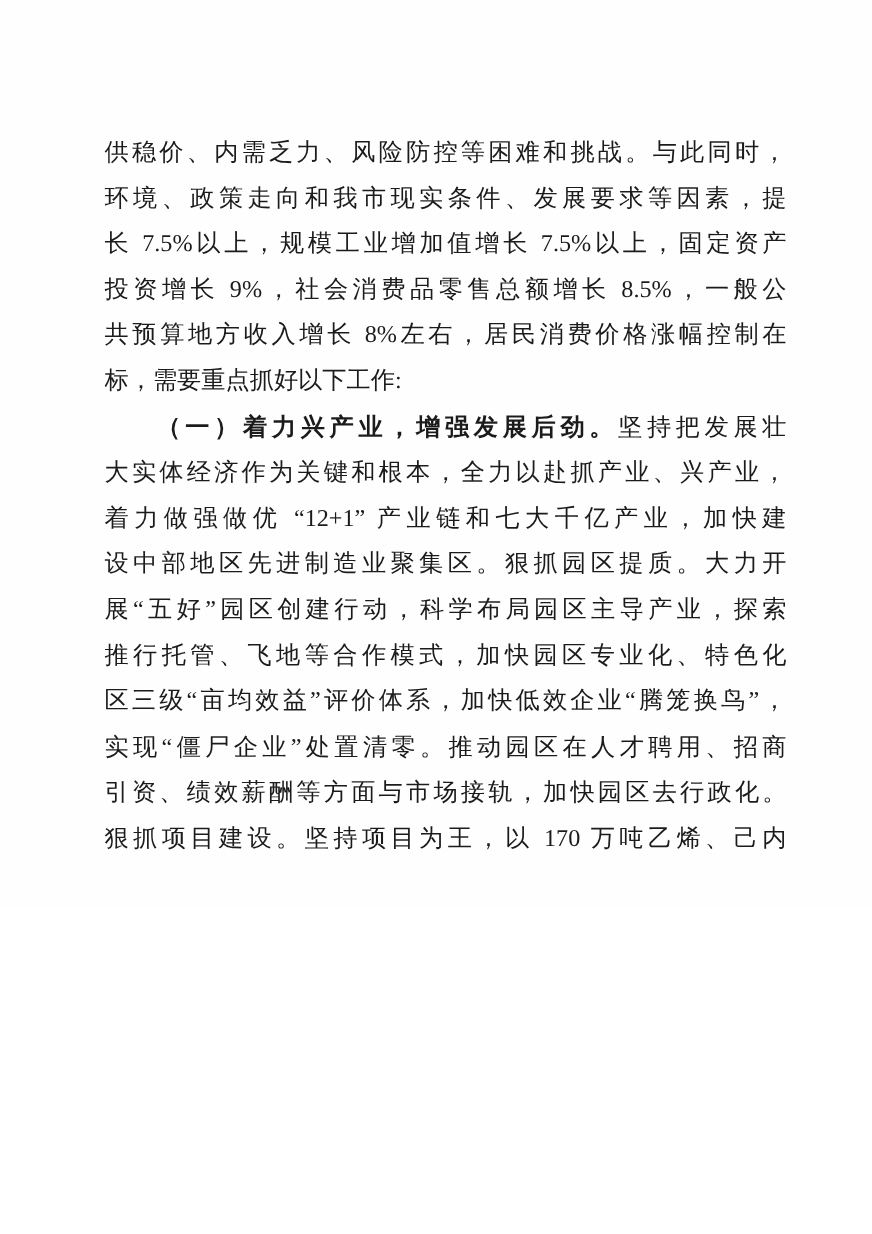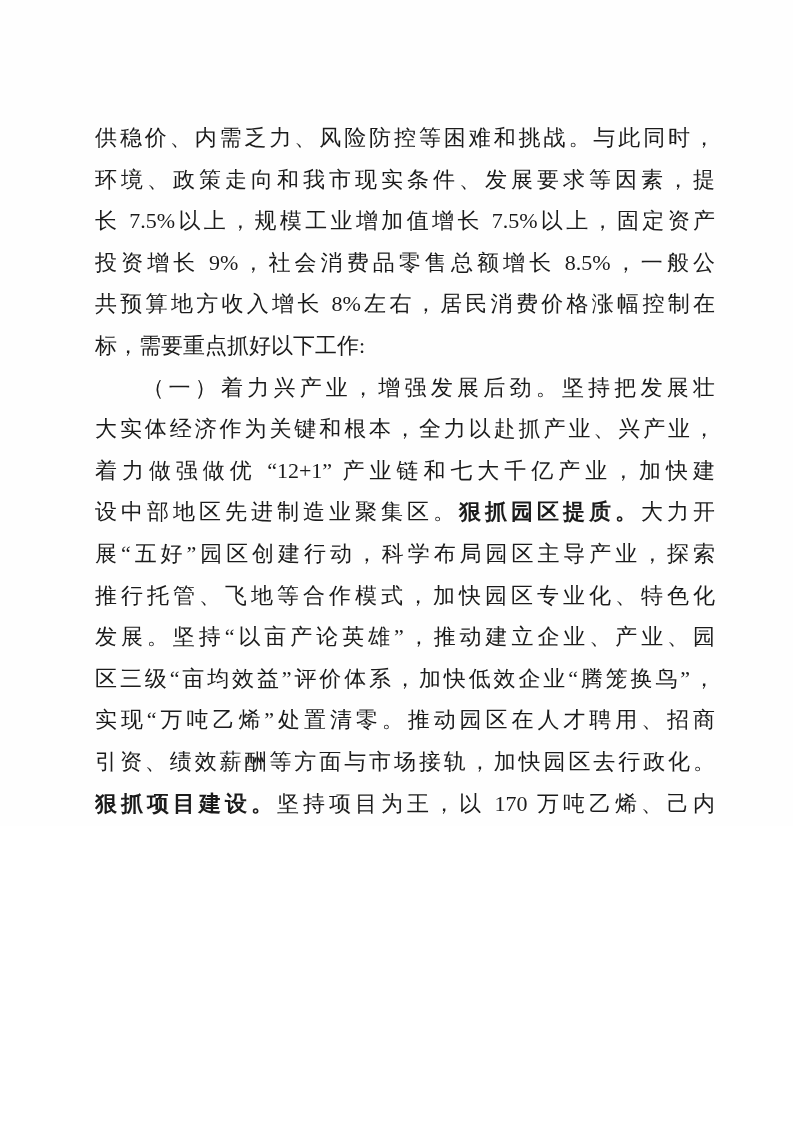--- a/index.html
+++ b/index.html
@@ -37,24 +37,24 @@
     text-align-last: left;
     -moz-text-align-last: left;
   }
   .line.indent {
     text-indent: 2.15em;
   }
   .seg-normal {
     font-weight: 400;
   }
   .seg-bold {
-    font-weight: 400;
+    font-weight: 700;
   }
   .seg-emphasis {
-    font-weight: 700;
+    font-weight: 400;
   }
   .footer {
     position: absolute;
     top: 1030px;
     left: 0;
     width: 100%;
     text-align: center;
     font-size: 18px;
     line-height: 26px;
     color: #2b2b2b;
@@ -71,20 +71,19 @@
       <div class="line"><span class="seg-normal">长 7.5%以上，规模工业增加值增长 7.5%以上，固定资产</span></div>
       <div class="line"><span class="seg-normal">投资增长 9%，社会消费品零售总额增长 8.5%，一般公</span></div>
       <div class="line"><span class="seg-normal">共预算地方收入增长 8%左右，居民消费价格涨幅控制在</span></div>
       <div class="line no-justify"><span class="seg-normal">标，需要重点抓好以下工作:</span></div>
       <div class="line indent"><span class="seg-bold">（一）着力兴产业，增强发展后劲。</span><span class="seg-normal">坚持把发展壮</span></div>
       <div class="line"><span class="seg-normal">大实体经济作为关键和根本，全力以赴抓产业、兴产业，</span></div>
       <div class="line"><span class="seg-normal">着力做强做优 “12+1” 产业链和七大千亿产业，加快建</span></div>
       <div class="line"><span class="seg-normal">设中部地区先进制造业聚集区。</span><span class="seg-emphasis">狠抓园区提质。</span><span class="seg-normal">大力开</span></div>
       <div class="line"><span class="seg-normal">展“五好”园区创建行动，科学布局园区主导产业，探索</span></div>
       <div class="line"><span class="seg-normal">推行托管、飞地等合作模式，加快园区专业化、特色化</span></div>
-      <div class="line"><span class="seg-normal">发展。坚持“以亩产论英雄”，推动建立企业、产业、园</span></div>
       <div class="line"><span class="seg-normal">区三级“亩均效益”评价体系，加快低效企业“腾笼换鸟”，</span></div>
-      <div class="line"><span class="seg-normal">实现“万吨乙烯”处置清零。推动园区在人才聘用、招商</span></div>
+      <div class="line"><span class="seg-normal">实现“僵尸企业”处置清零。推动园区在人才聘用、招商</span></div>
       <div class="line"><span class="seg-normal">引资、绩效薪酬等方面与市场接轨，加快园区去行政化。</span></div>
       <div class="line"><span class="seg-emphasis">狠抓项目建设。</span><span class="seg-normal">坚持项目为王，以 170 万吨乙烯、己内</span></div>
     </div>
   <div class="footer">- 6 -</div>
 </div>
 
 </body></html>

